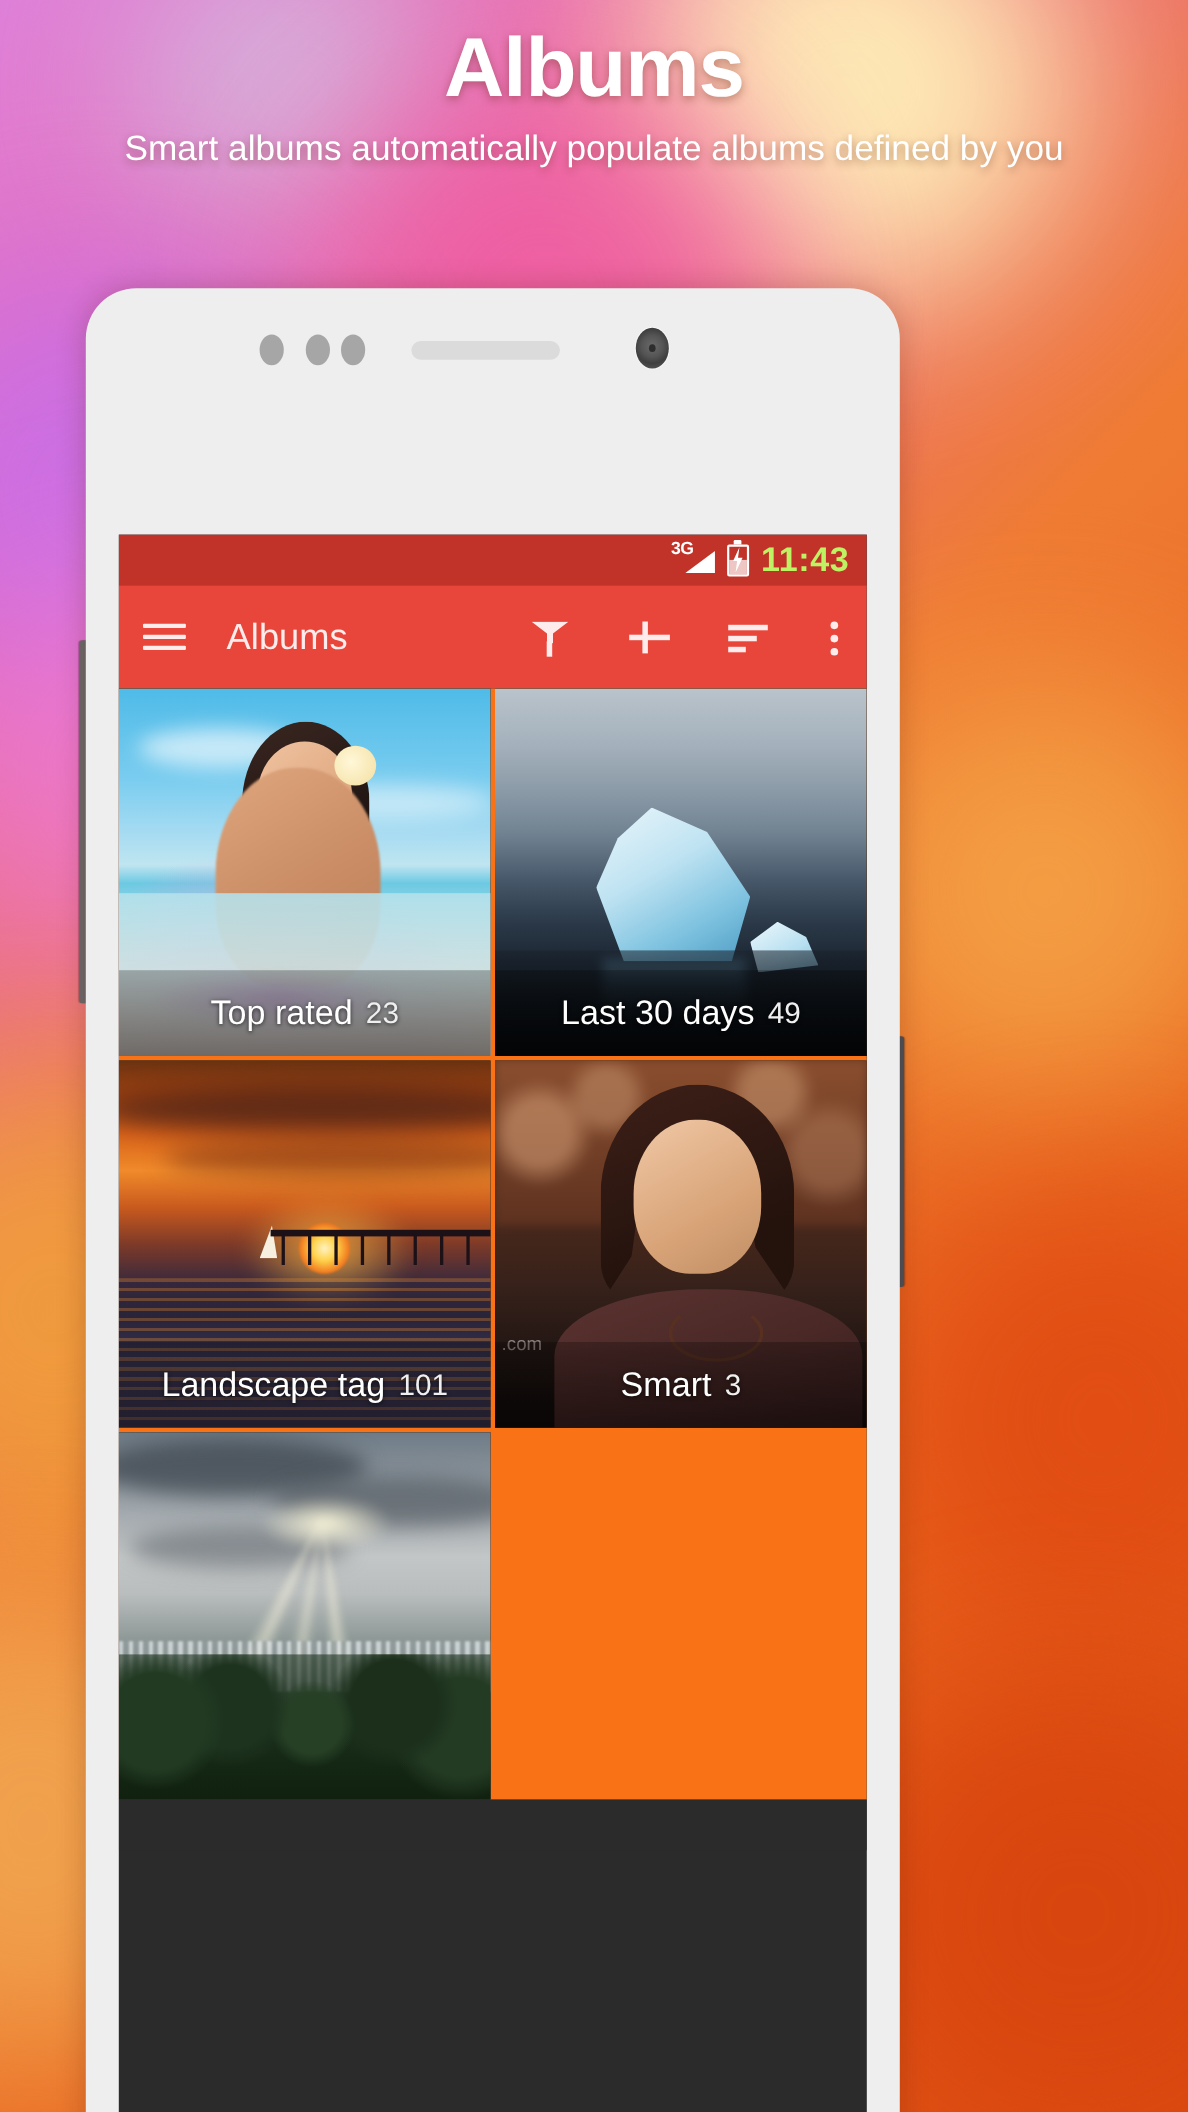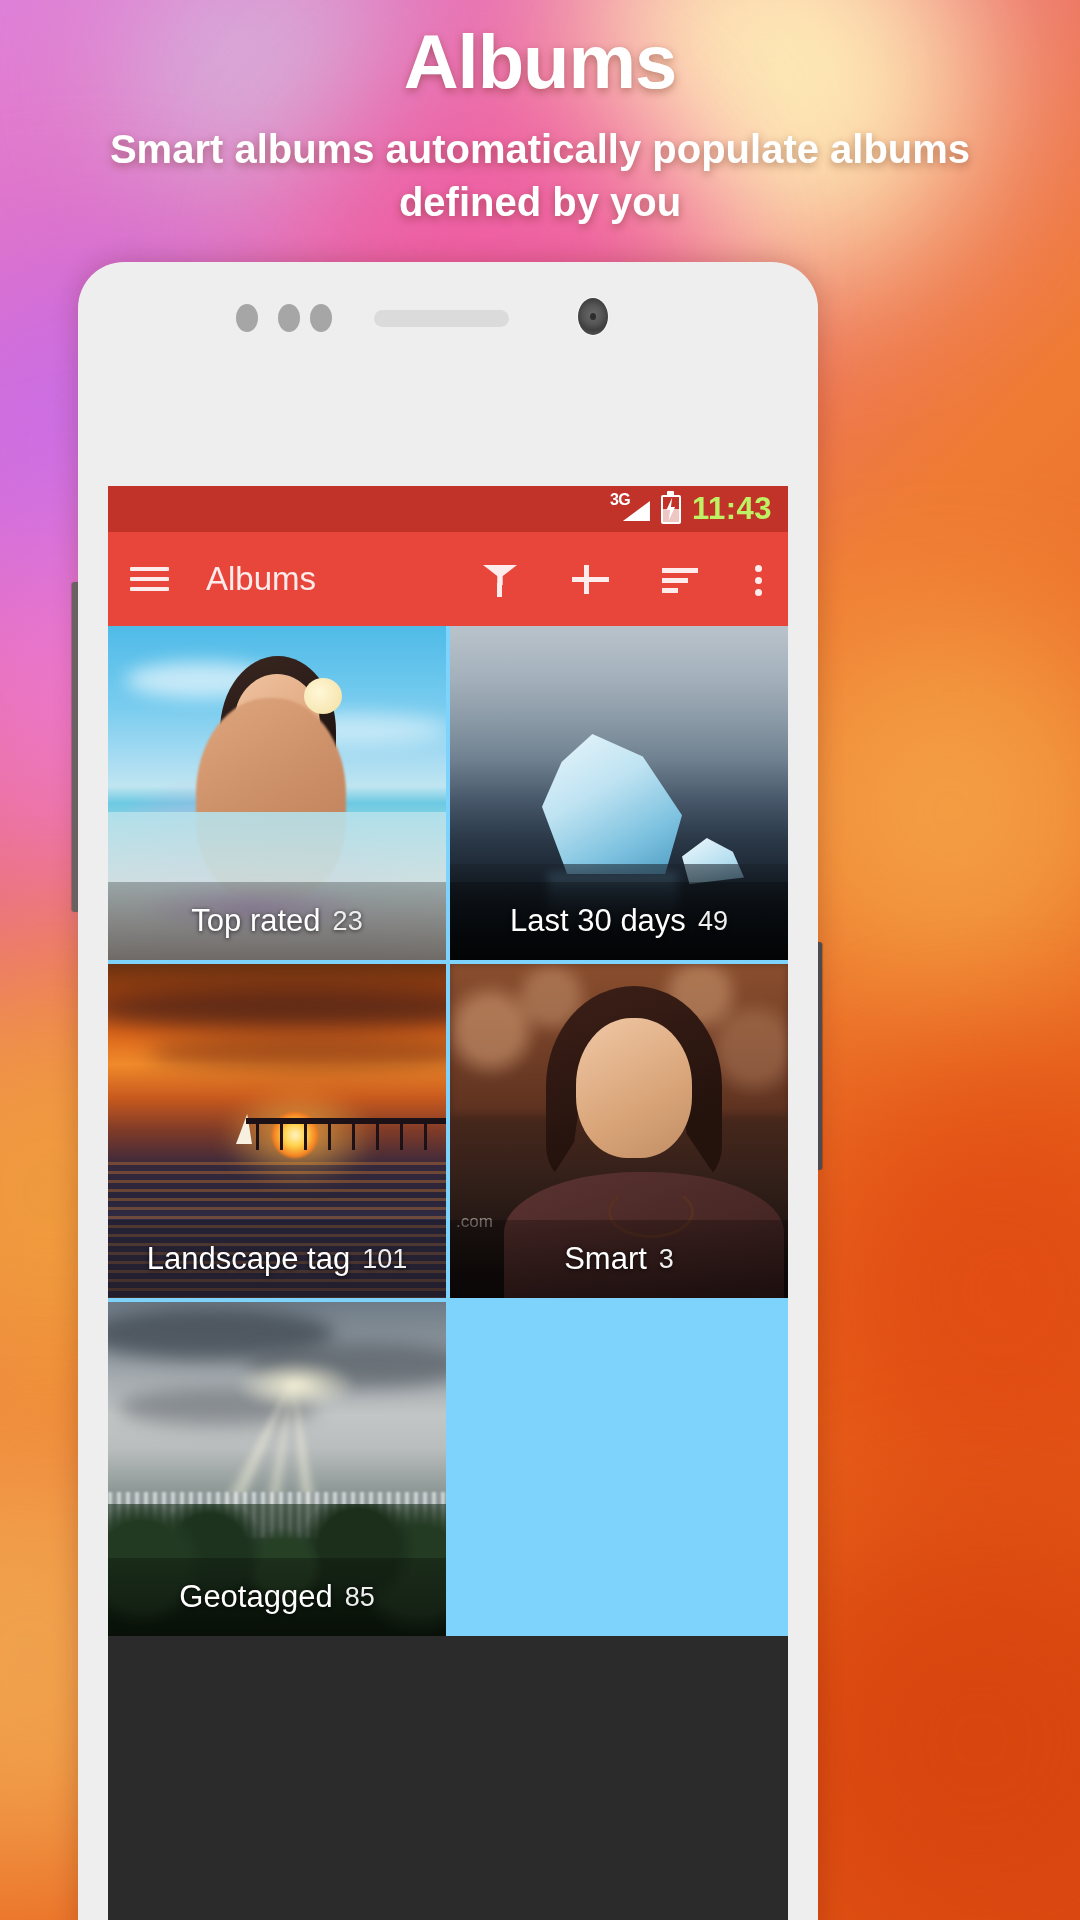--- a/index.html
+++ b/index.html
@@ -23,22 +23,22 @@
   }
 
   
   #header { position:absolute; top:0; left:0; width:1080px; z-index:5; text-align:center; }
   #title {
     font-size:76px; font-weight:bold; color:#ffffff;
     letter-spacing:-1px; padding-top:22px; line-height:1.04;
     text-shadow:0 3px 9px rgba(90,30,0,.38);
   }
   #subtitle {
-    font-size:40px; font-weight:bold; color:#ffffff;
-    line-height:1.32; margin-top:22px; padding:0 90px;
+    font-size:32px; font-weight:normal; color:#ffffff;
+    line-height:1.32; margin-top:12px; padding:0 90px;
     text-shadow:0 3px 8px rgba(90,30,0,.40);
   }
 
   
   #phone {
     position:absolute; left:78px; top:262px;
     width:740px; height:1700px;
     background:#efeeee;
     border-radius:46px 46px 0 0;
     box-shadow:0 0 26px rgba(80,20,0,.24);
@@ -156,21 +156,21 @@
   #icon-overflow i {
     position:absolute; left:5px; width:7px; height:7px; border-radius:50%; background:#fdeceb;
   }
   #icon-overflow i:nth-child(1){ top:8px; }
   #icon-overflow i:nth-child(2){ top:20px; }
   #icon-overflow i:nth-child(3){ top:32px; }
 
   
   #grid {
     display:grid; grid-template-columns:1fr 1fr; gap:4px;
-    background:#7dd3fc; padding:0;
+    background:#f97316; padding:0;
   }
   .cell { position:relative; height:334px; overflow:hidden; background:#222; }
   .cell .art { position:absolute; inset:0; }
   .cell .caption {
     position:absolute; left:0; right:0; bottom:0; height:78px;
     display:flex; align-items:center; justify-content:center; gap:12px;
     background:linear-gradient(to top, rgba(0,0,0,.52), rgba(0,0,0,.26));
   }
   .cell .caption .nm { font-size:31px; color:#fff; text-shadow:0 1px 4px rgba(0,0,0,.7); }
   .cell .caption .ct { font-size:27px; color:#efefef; text-shadow:0 1px 4px rgba(0,0,0,.7); }
@@ -562,24 +562,20 @@
         <div class="cell">
           <div class="art" id="art-6">
             <span class="cl cl1"></span>
               <span class="cl cl2"></span>
               <span class="cl cl3"></span>
             <span class="rays"></span>
               <span class="glow"></span>
             <span class="city"></span>
               <span class="trees"></span>
           </div>
-          <div class="caption">
-            <span class="nm">Geotagged</span>
-            <span class="ct">85</span>
-          </div>
         </div>
 
       </div>
 
       <div id="grid-footer"></div>
     </div>
   </div>
 </div>
 
 </body></html>

